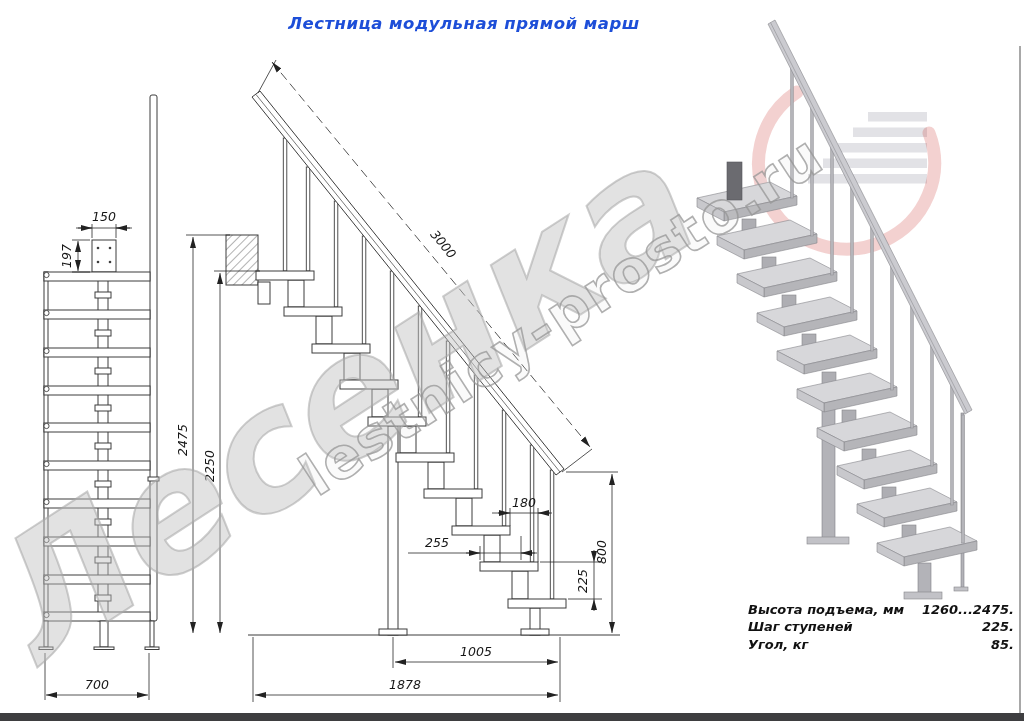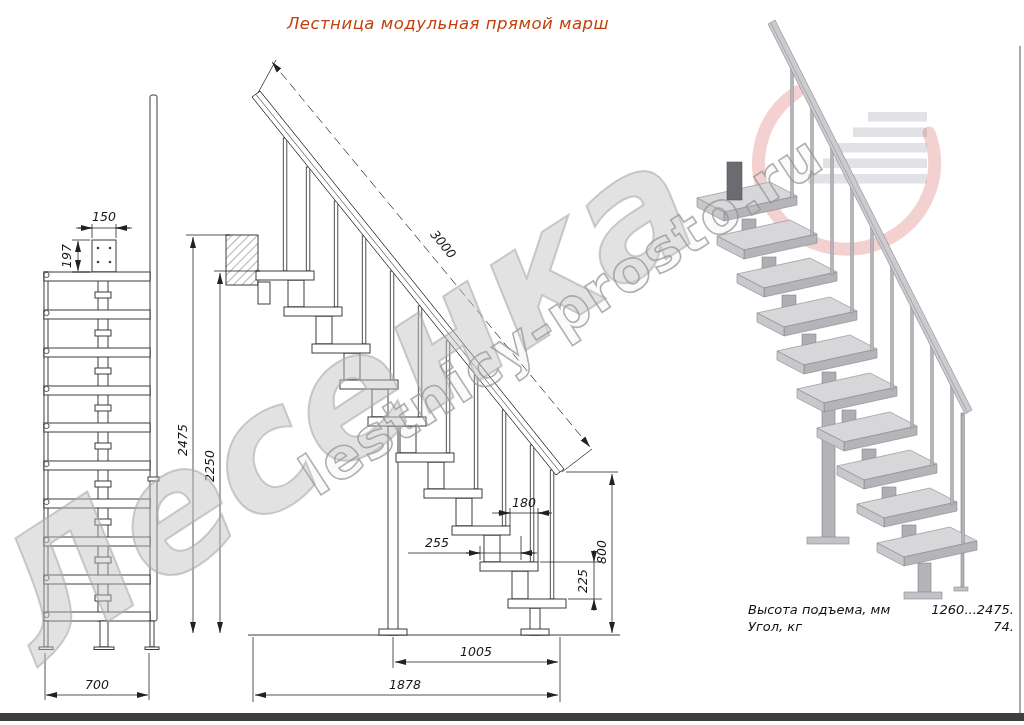--- a/index.html
+++ b/index.html
@@ -1,32 +1,32 @@
 <!DOCTYPE html>
 <html><head>
 <meta charset="utf-8">
 <style>
   html,body{margin:0;padding:0;background:#fff;}
   .page{position:relative;width:1024px;height:725px;background:#fff;overflow:hidden;
         font-family:"DejaVu Sans","Liberation Sans",sans-serif;}
-  .title{position:absolute;left:248px;top:14px;width:400px;text-align:center;
-         font-style:italic;font-size:16.5px;color:#c2410c;letter-spacing:.5px;}
+  .title{position:absolute;left:264px;top:14px;width:400px;text-align:center;
+         font-style:italic;font-size:16.5px;color:#1d4ed8;letter-spacing:.5px;font-weight:bold;}
   .wm-big{position:absolute;left:55px;top:522px;font-size:165px;line-height:1;
           font-style:italic;font-weight:bold;color:rgba(190,190,190,.45);
           -webkit-text-stroke:2px rgba(165,165,165,.55);
           transform:rotate(-33deg);transform-origin:left bottom;
           pointer-events:none;white-space:nowrap;}
   .wm-site{position:absolute;left:322px;top:448px;font-size:57px;line-height:1;
            font-weight:bold;letter-spacing:2px;color:rgba(220,220,220,.15);
            -webkit-text-stroke:1.6px rgba(150,150,150,.75);
            transform:rotate(-33deg);transform-origin:left bottom;
            pointer-events:none;white-space:nowrap;}
   .specs{position:absolute;left:748px;top:601px;width:266px;font-style:italic;
          font-size:13px;color:#111;}
-  .specs .row{display:flex;justify-content:space-between;line-height:17.4px;}
+  .specs .row{display:flex;justify-content:space-between;line-height:17.4px;font-weight:bold;}
   .bottom-bar{position:absolute;left:0;top:713px;width:1024px;height:8px;background:#3e3e40;}
   .right-border{position:absolute;left:1019px;top:46px;width:2px;height:667px;background:#a8a8a8;}
   svg text.dim{font-family:"DejaVu Sans","Liberation Sans",sans-serif;
                font-style:italic;font-size:12.5px;fill:#161616;}
 </style>
 </head>
 <body>
 
 <div class="page">
 
@@ -312,20 +312,24 @@
 
   <div class="wm-big">Лесенка</div>
   <div class="wm-site">lestnicy-prosto.ru</div>
 
   <div class="specs">
     <div class="row">
       <span>Высота подъема, мм</span>
       <span>1260...2475.</span>
     </div>
     <div class="row">
+      <span>Шаг ступеней</span>
+      <span>225.</span>
+    </div>
+    <div class="row">
       <span>Угол, кг</span>
-      <span>74.</span>
+      <span>85.</span>
     </div>
   </div>
 
   <div class="right-border"></div>
   <div class="bottom-bar"></div>
 </div>
 
 </body></html>

